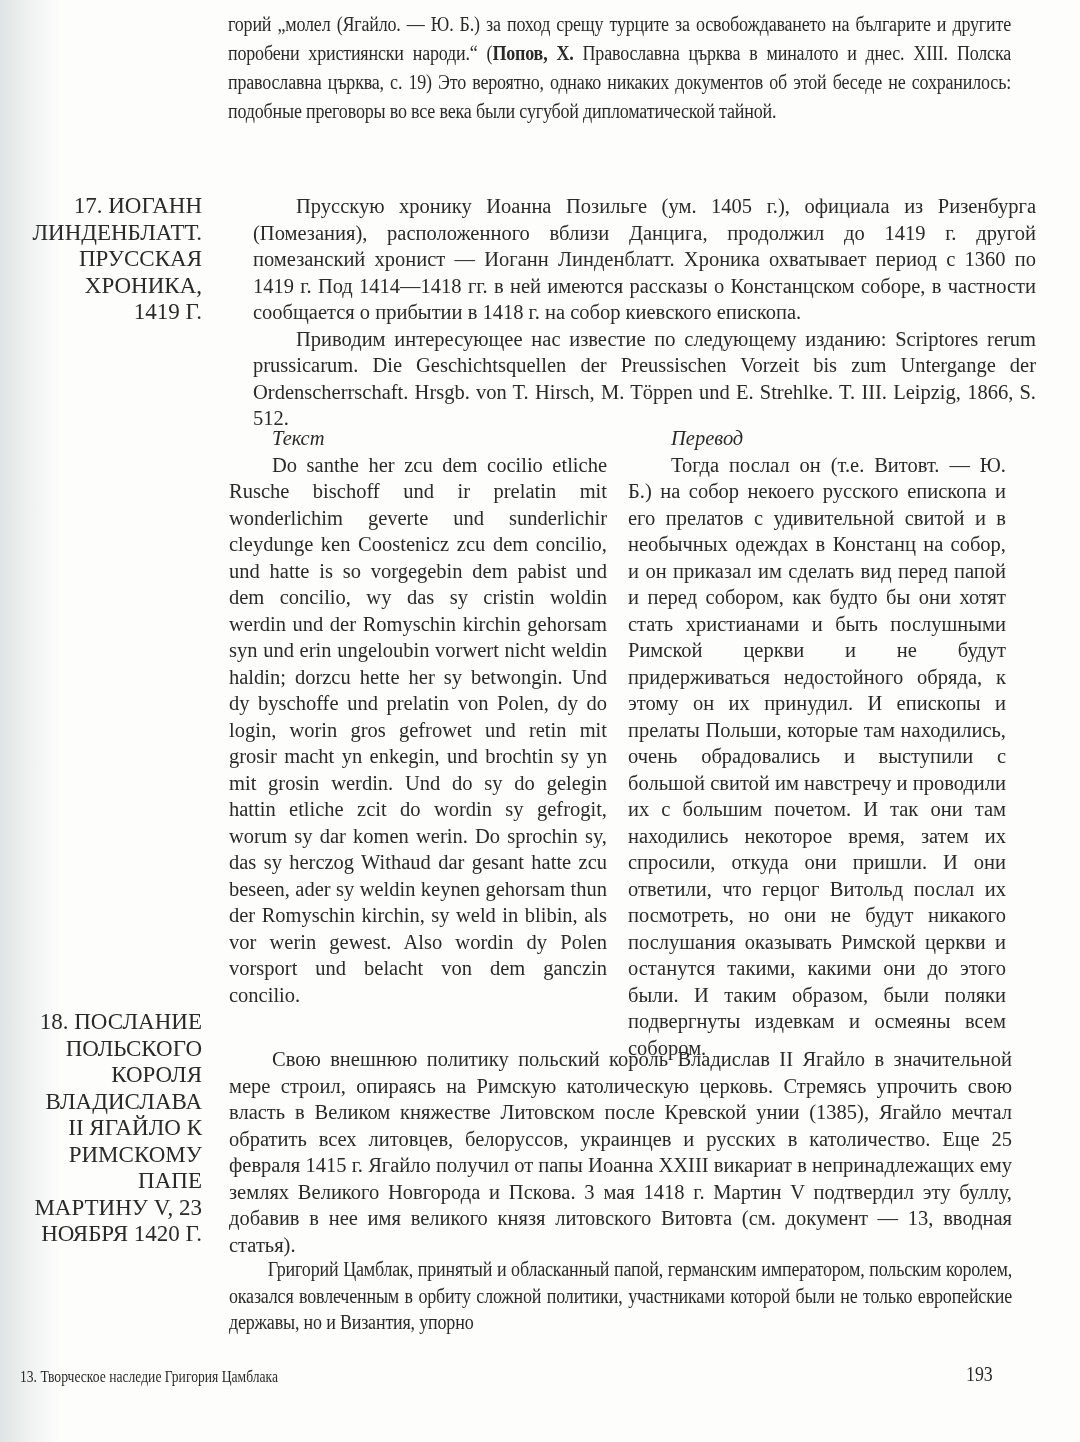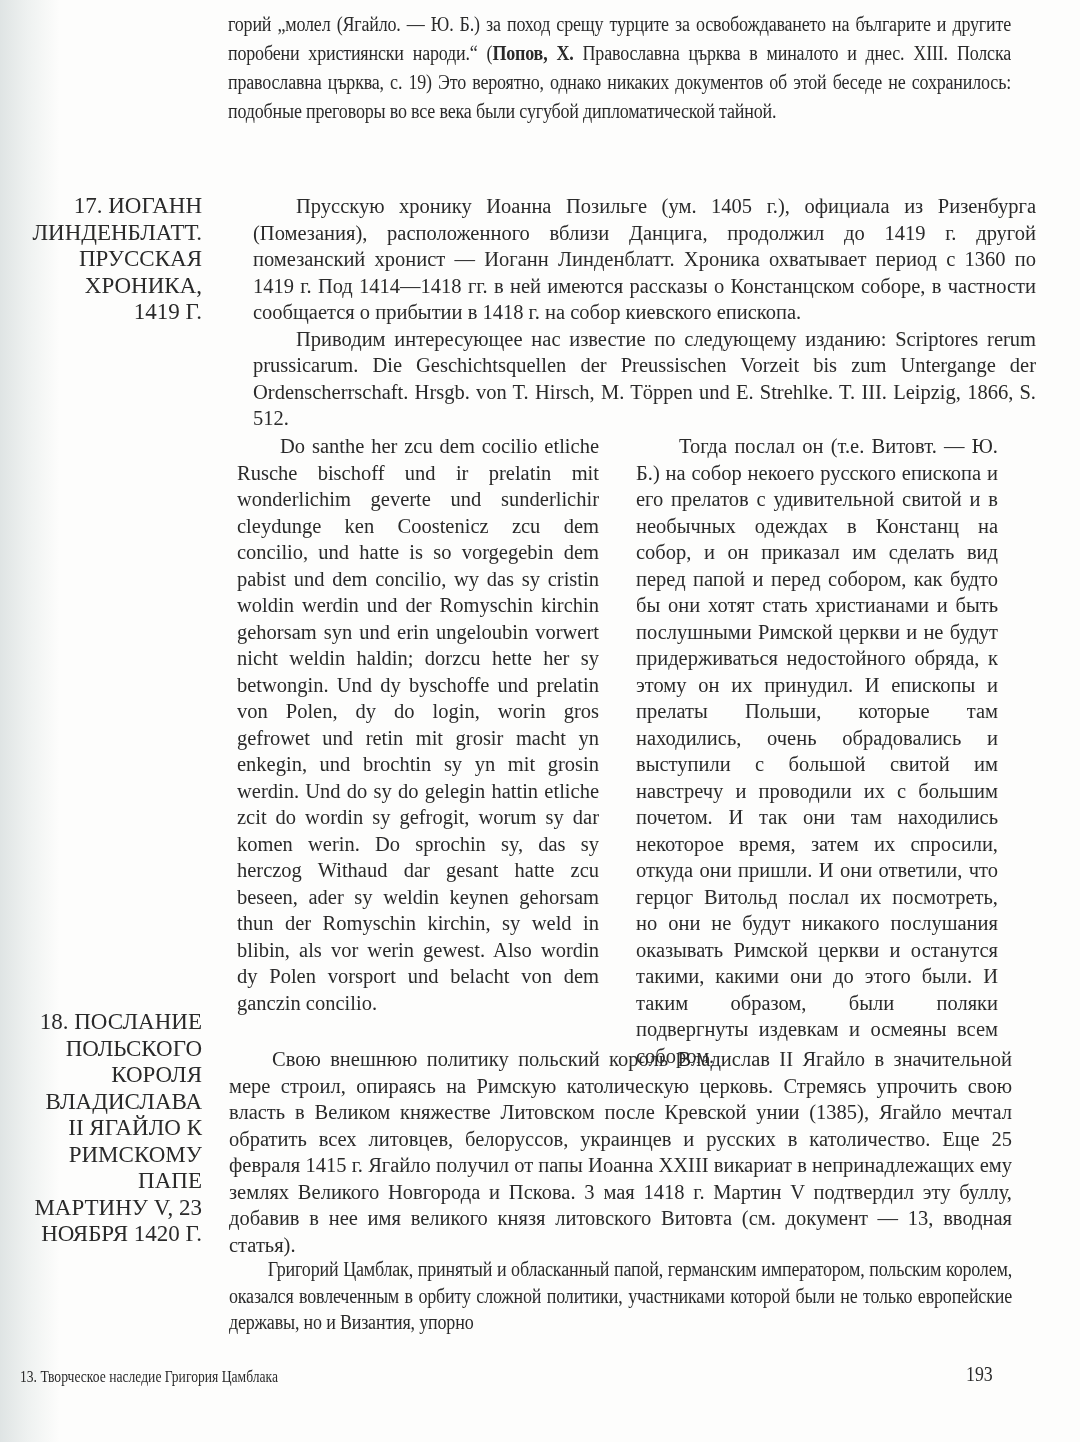--- a/index.html
+++ b/index.html
@@ -31,21 +31,21 @@
       font-family: "Liberation Serif", serif;
       font-size: 23px; line-height: 26.5px; text-transform: uppercase;
     }
     .side span { display: block; }
     .col {
       position: absolute; width: 378px;
       font-family: "Liberation Serif", serif;
       font-size: 20.5px; line-height: 26.5px; text-align: justify;
     }
     .col .head { font-style: italic; margin: 0; }
-    .col p { margin: 8px; text-indent: 43px; }
+    .col p { margin: 0; text-indent: 43px; }
     .bold { font-weight: bold; }
     .footer-left {
       position: absolute; left: 20px; top: 1368px;
       font-family: "Liberation Serif", serif; font-size: 16px;
       transform: scaleX(0.85); transform-origin: left top;
     }
     .footer-right {
       position: absolute; left: 966px; top: 1362px;
       font-family: "Liberation Serif", serif; font-size: 21px;
       transform: scaleX(0.85); transform-origin: left top;
@@ -67,24 +67,26 @@
   <span>хроника,</span>
   <span>1419 г.</span>
 </div>
 
 <div class="block body" style="left:233px; top:193px;margin-left:20px;">
   <p>Прусскую хронику Иоанна Позильге (ум. 1405 г.), официала из Ризенбурга (Помезания), расположенного вблизи Данцига, продолжил до 1419 г. другой помезанский хронист — Иоганн Линденблатт. Хроника охватывает период с 1360 по 1419 г. Под 1414—1418 гг. в ней имеются рассказы о Констанцском соборе, в частности сообщается о прибытии в 1418 г. на собор киевского епископа.</p>
   <p>Приводим интересующее нас известие по следующему изданию: Scriptores rerum prussicarum. Die Geschichtsquellen der Preussischen Vorzeit bis zum Untergange der Ordenscherrschaft. Hrsgb. von T. Hirsch, M. Töppen und E. Strehlke. T. III. Leipzig, 1866, S. 512.</p>
 </div>
 
 <div class="col" style="left:229px; top:425px;">
+  <p class="head">Текст</p>
   <p>Do santhe her zcu dem cocilio etliche Rusche bischoff und ir prelatin mit wonderlichim geverte und sunderlichir cleydunge ken Coostenicz zcu dem concilio, und hatte is so vorgegebin dem pabist und dem concilio, wy das sy cristin woldin werdin und der Romyschin kirchin gehorsam syn und erin ungeloubin vorwert nicht weldin haldin; dorzcu hette her sy betwongin. Und dy byschoffe und prelatin von Polen, dy do login, worin gros gefrowet und retin mit grosir macht yn enkegin, und brochtin sy yn mit grosin werdin. Und do sy do gelegin hattin etliche zcit do wordin sy gefrogit, worum sy dar komen werin. Do sprochin sy, das sy herczog Withaud dar gesant hatte zcu beseen, ader sy weldin keynen gehorsam thun der Romyschin kirchin, sy weld in blibin, als vor werin gewest. Also wordin dy Polen vorsport und belacht von dem ganczin concilio.</p>
 </div>
 
 <div class="col" style="left:628px; top:425px; width:378px;">
+  <p class="head">Перевод</p>
   <p>Тогда послал он (т.е. Витовт. — Ю. Б.) на собор некоего русского епископа и его прелатов с удивительной свитой и в необычных одеждах в Констанц на собор, и он приказал им сделать вид перед папой и перед собором, как будто бы они хотят стать христианами и быть послушными Римской церкви и не будут придерживаться недостойного обряда, к этому он их принудил. И епископы и прелаты Польши, которые там находились, очень обрадовались и выступили с большой свитой им навстречу и проводили их с большим почетом. И так они там находились некоторое время, затем их спросили, откуда они пришли. И они ответили, что герцог Витольд послал их посмотреть, но они не будут никакого послушания оказывать Римской церкви и останутся такими, какими они до этого были. И таким образом, были поляки подвергнуты издевкам и осмеяны всем собором.</p>
 </div>
 
 <div class="side" style="top:1009px;">
   <span>18. Послание</span>
   <span>польского</span>
   <span>короля</span>
   <span>Владислава</span>
   <span>II Ягайло к</span>
   <span>римскому</span>

